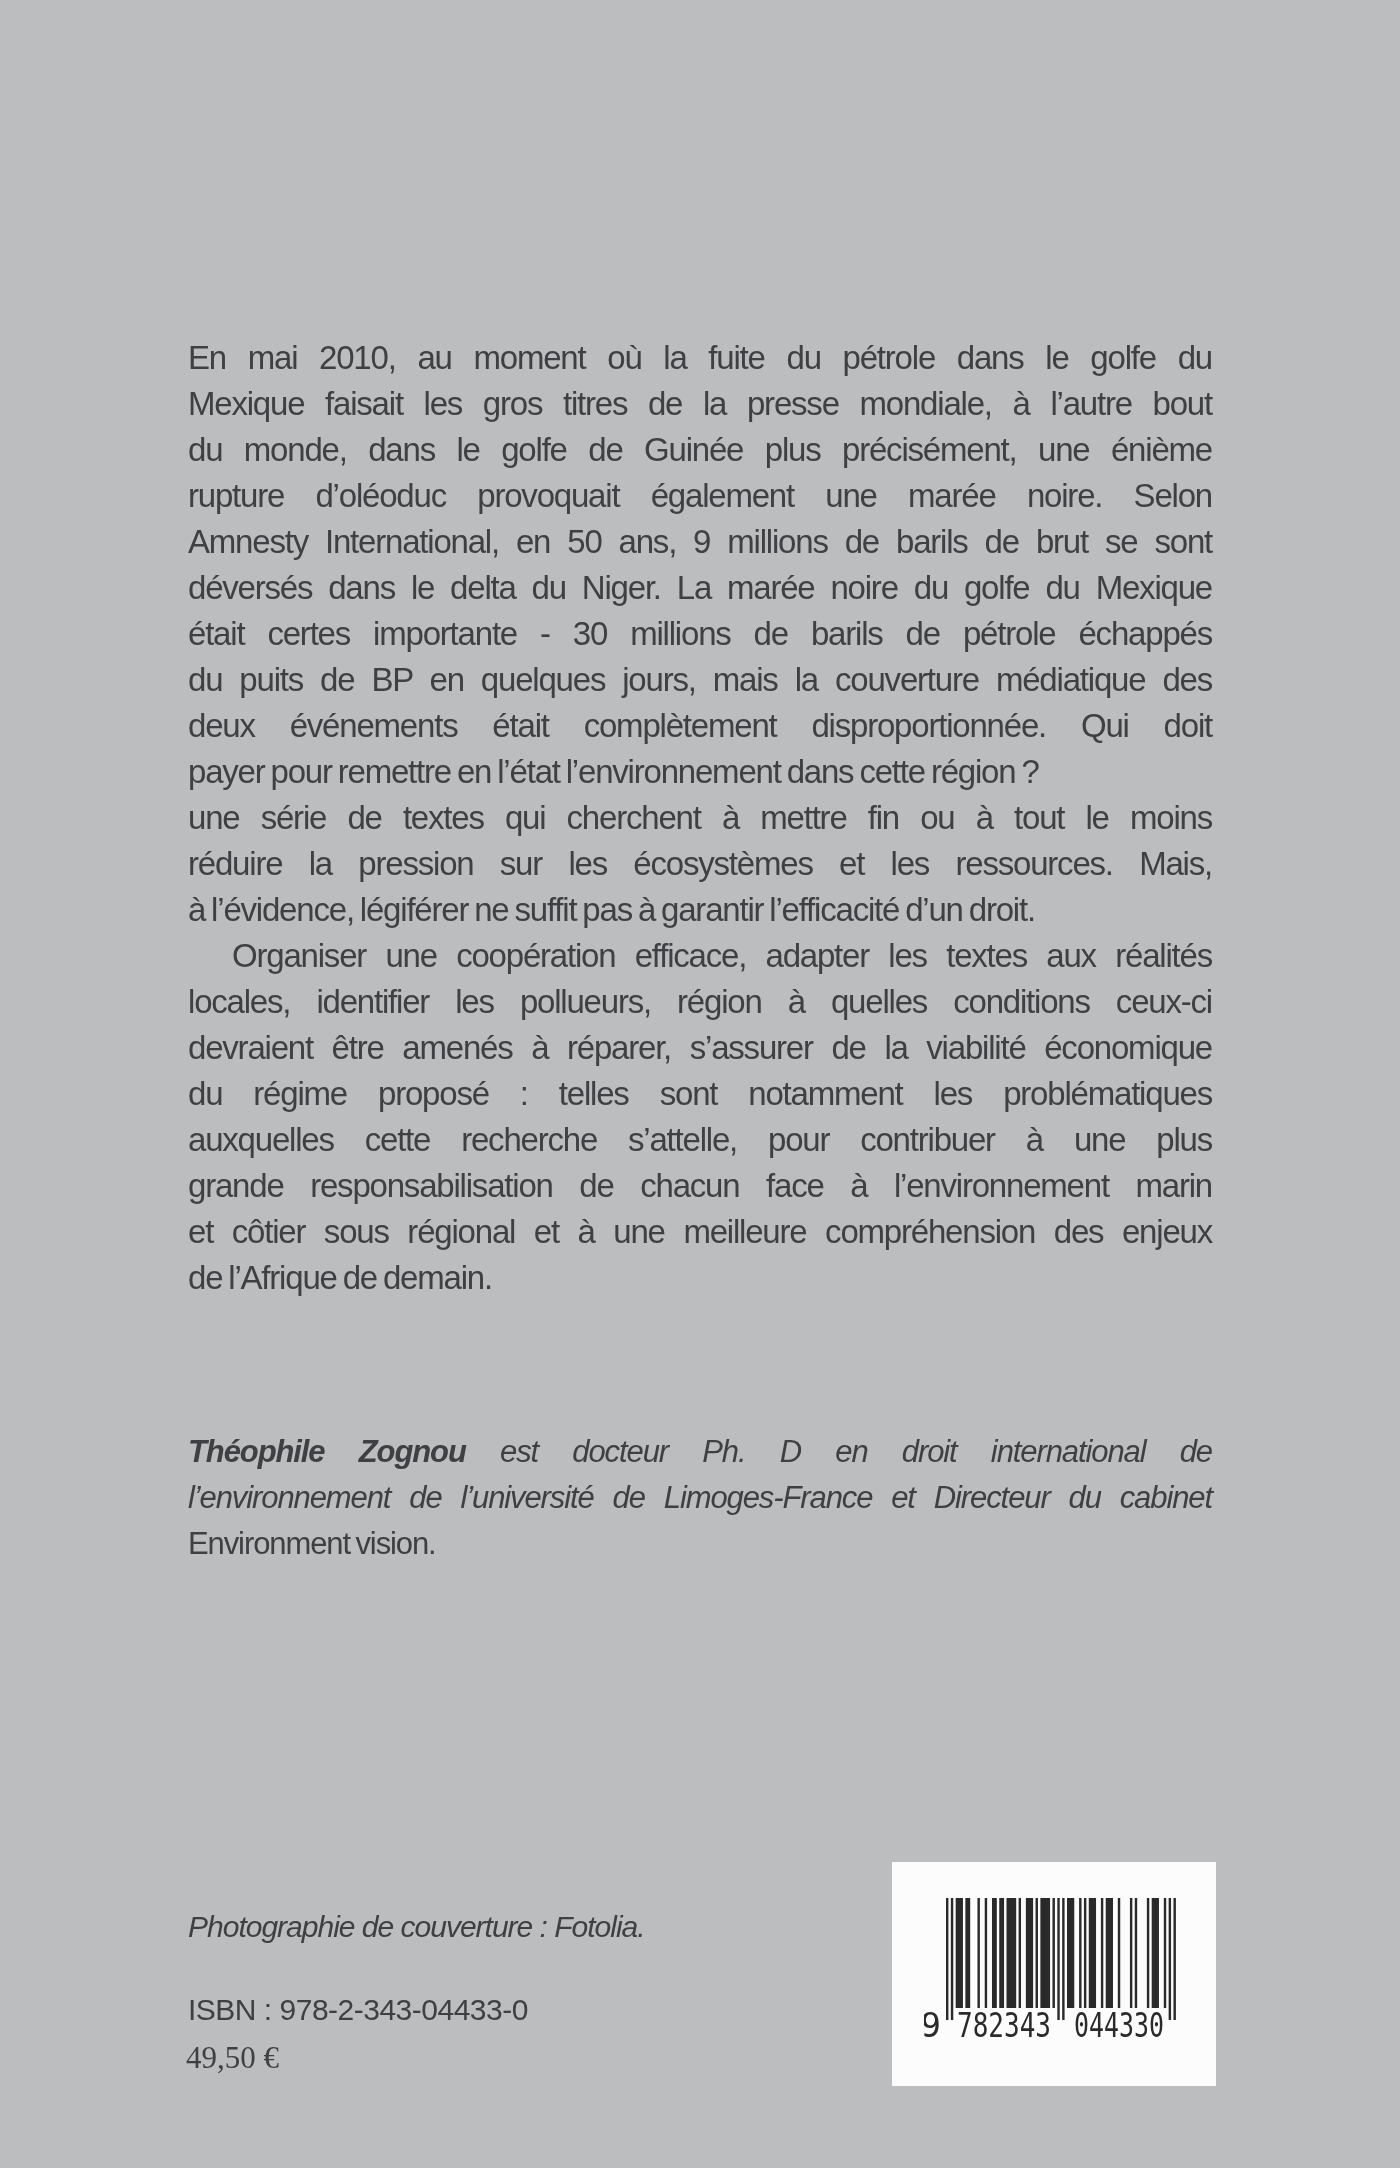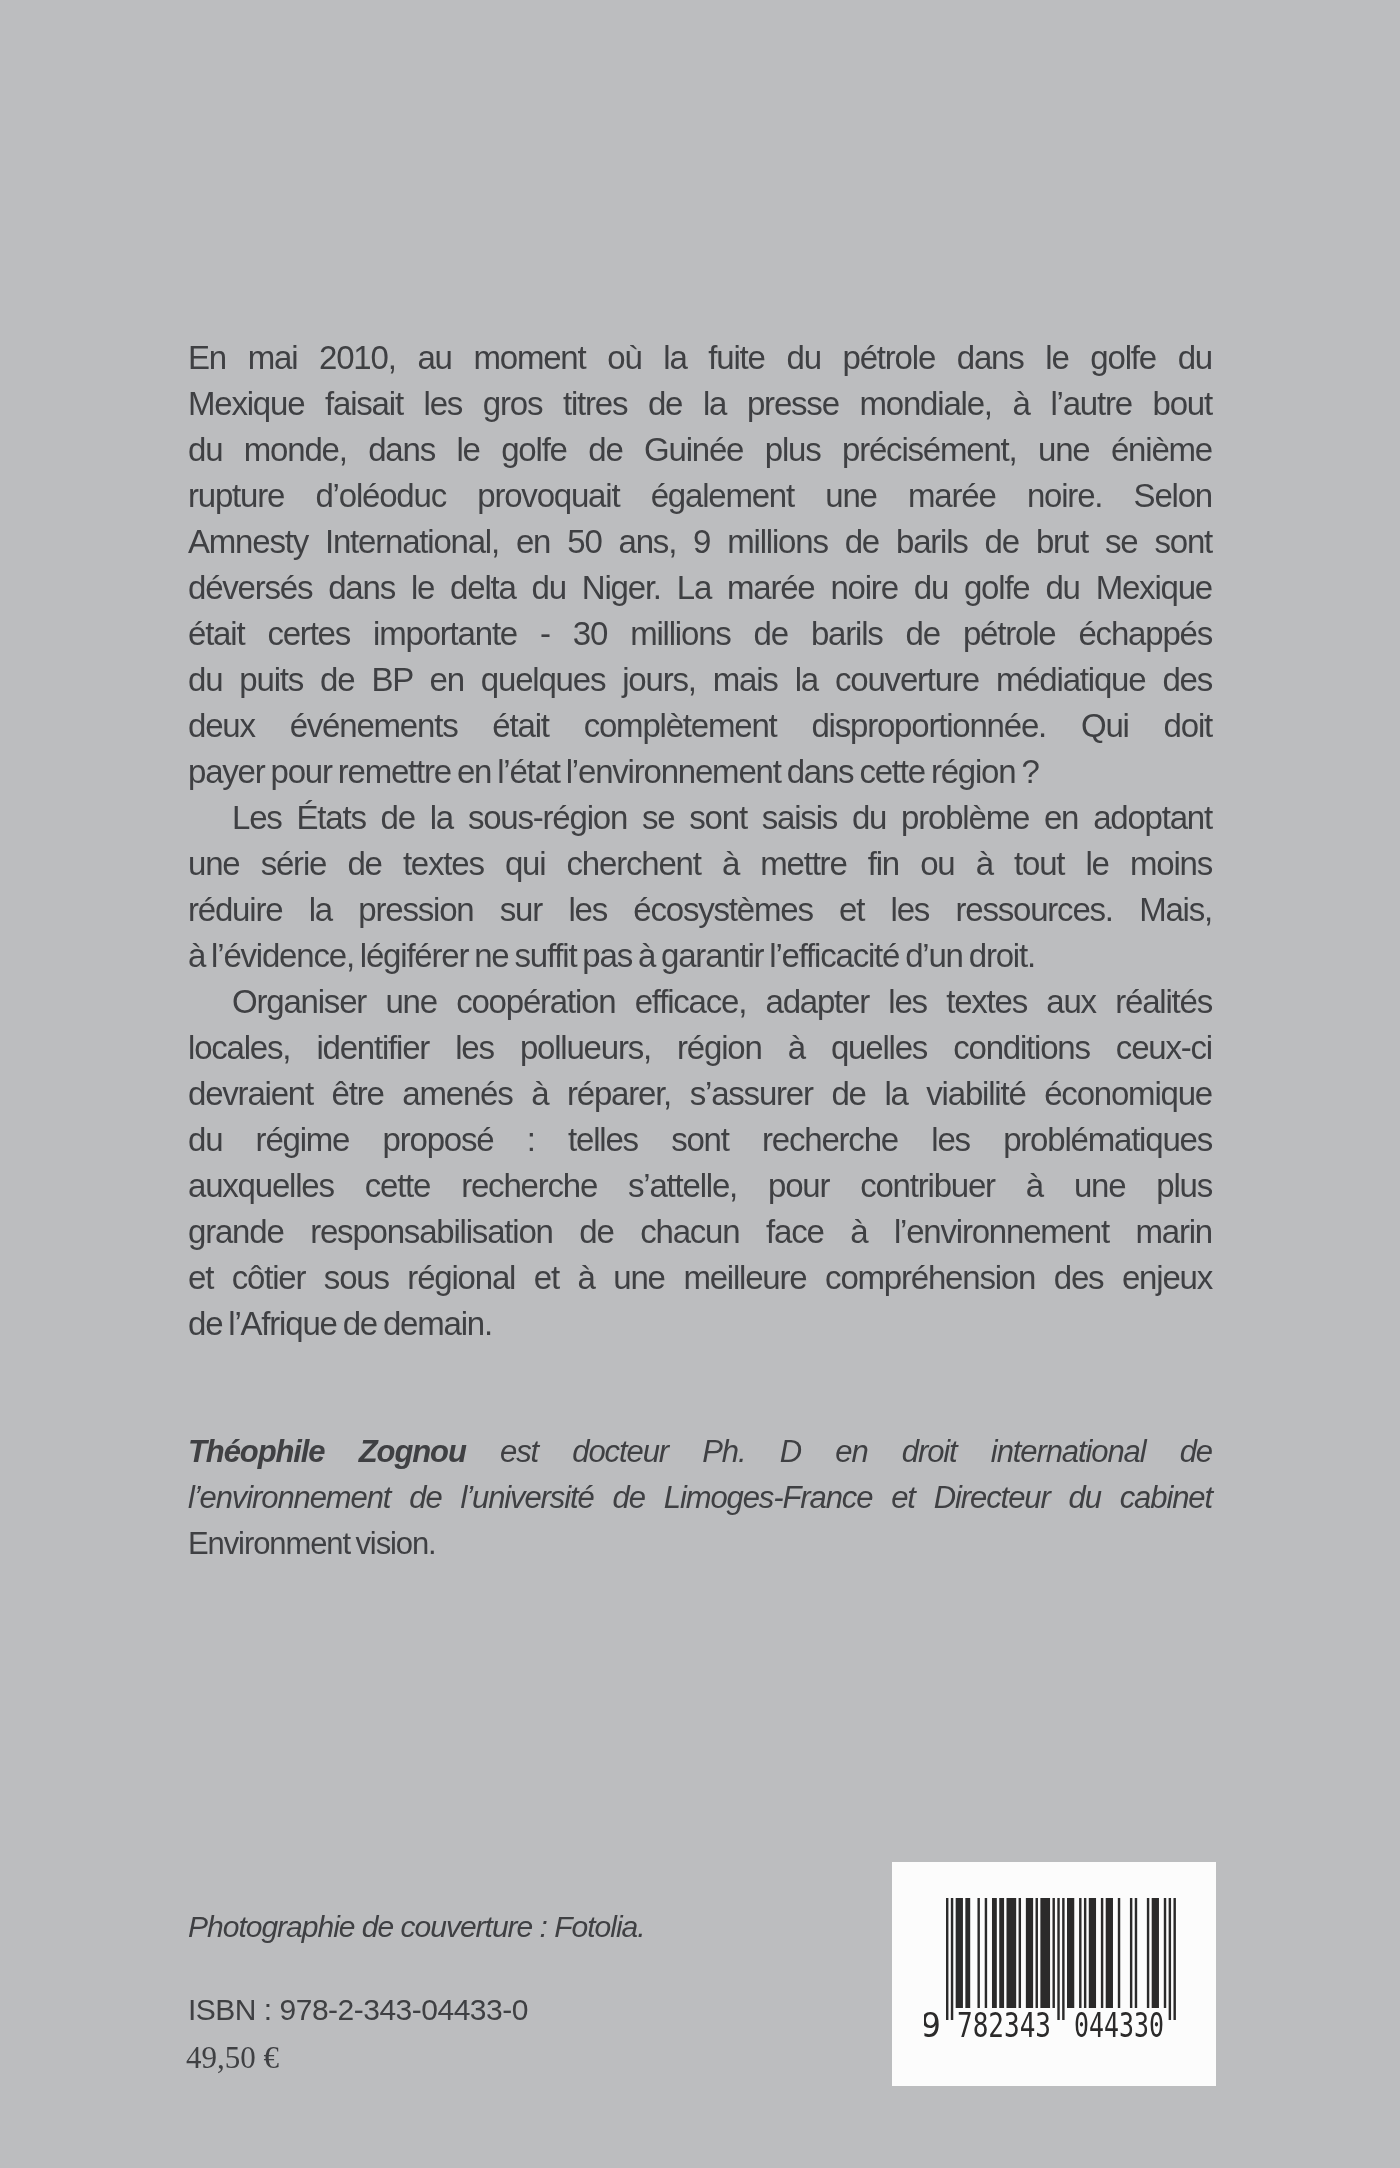--- a/index.html
+++ b/index.html
@@ -76,30 +76,29 @@
         <div class="line">du monde, dans le golfe de Guinée plus précisément, une énième</div>
         <div class="line">rupture d’oléoduc provoquait également une marée noire. Selon</div>
         <div class="line">Amnesty International, en 50 ans, 9 millions de barils de brut se sont</div>
         <div class="line">déversés dans le delta du Niger. La marée noire du golfe du Mexique</div>
         <div class="line">était certes importante - 30 millions de barils de pétrole échappés</div>
         <div class="line">du puits de BP en quelques jours, mais la couverture médiatique des</div>
         <div class="line">deux événements était complètement disproportionnée. Qui doit</div>
         <div class="line last">payer pour remettre en l’état l’environnement dans cette région ?</div>
       </div>
       <div>
-        <div class="line indent">Les États de la sous-région se sont saisis du problème en adoptant</div>
         <div class="line">une série de textes qui cherchent à mettre fin ou à tout le moins</div>
         <div class="line">réduire la pression sur les écosystèmes et les ressources. Mais,</div>
         <div class="line last">à l’évidence, légiférer ne suffit pas à garantir l’efficacité d’un droit.</div>
       </div>
       <div>
         <div class="line indent">Organiser une coopération efficace, adapter les textes aux réalités</div>
         <div class="line">locales, identifier les pollueurs, région à quelles conditions ceux-ci</div>
         <div class="line">devraient être amenés à réparer, s’assurer de la viabilité économique</div>
-        <div class="line">du régime proposé : telles sont recherche les problématiques</div>
+        <div class="line">du régime proposé : telles sont notamment les problématiques</div>
         <div class="line">auxquelles cette recherche s’attelle, pour contribuer à une plus</div>
         <div class="line">grande responsabilisation de chacun face à l’environnement marin</div>
         <div class="line">et côtier sous régional et à une meilleure compréhension des enjeux</div>
         <div class="line last">de l’Afrique de demain.</div>
       </div>
     </section>
 
   <section class="bio">
     <div class="line"><span class="bio-name">Théophile Zognou</span><span class="bio-it"> est docteur Ph. D en droit international de</span></div>
     <div class="line bio-it">l’environnement de l’université de Limoges-France et Directeur du cabinet</div>

